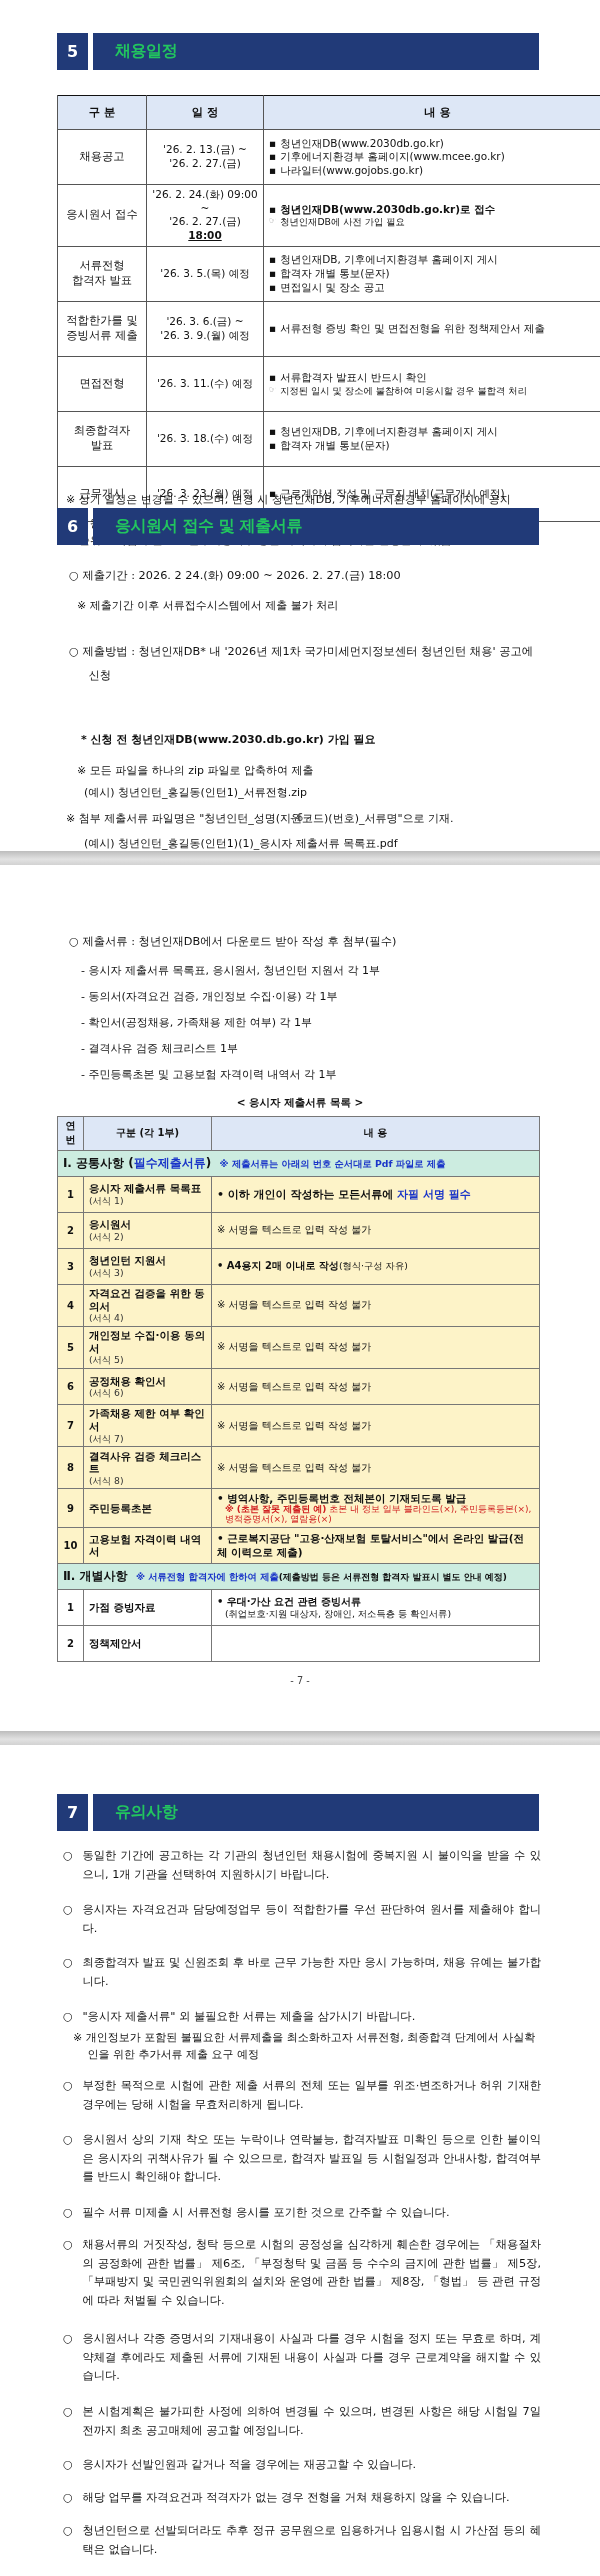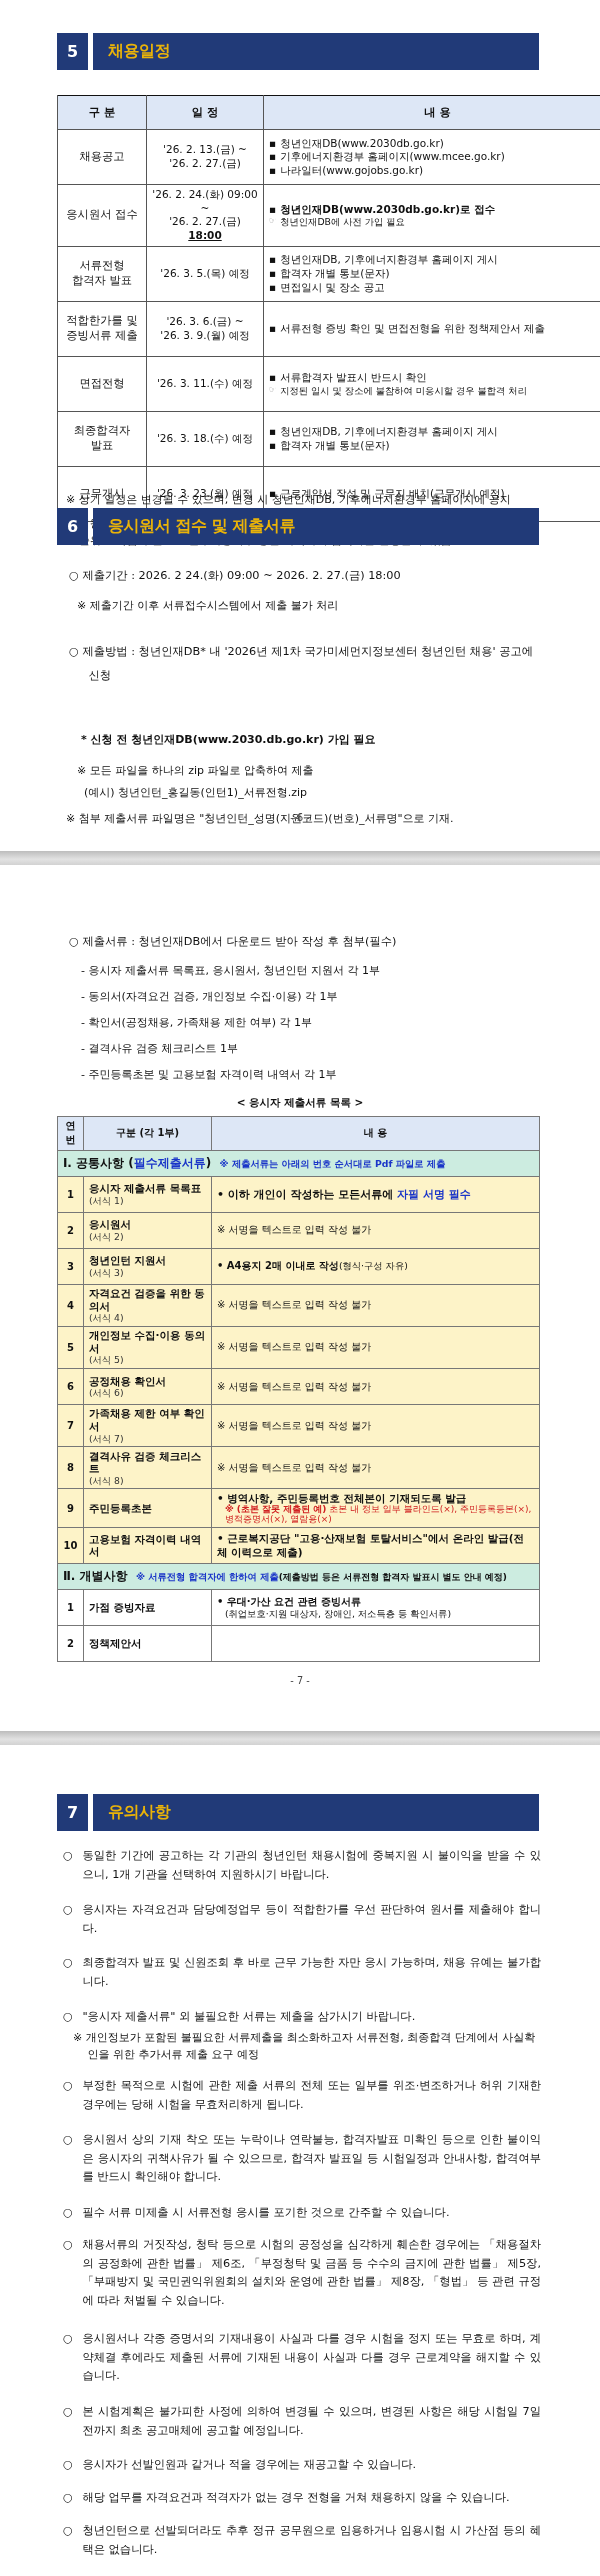--- a/index.html
+++ b/index.html
@@ -2,21 +2,21 @@
 <html style="font-size:13px"><head>
 <meta charset="utf-8">
 <style>
   * { box-sizing: border-box; margin: 0; padding: 0; }
   body { width: 600px; background: #ffffff; font-family: "DejaVu Sans", "Liberation Sans", sans-serif; color: #111; }
   .page { position: relative; background: #fff; width: 600px; }
   .p1 { height: 859px; }
   .sep { height: 14.6px; background: linear-gradient(#bdbdbd, #e2e2e2 55%, #cfcfcf); }
   .sec-head { position: absolute; left: 57px; width: 482px; height: 37px; display: flex; }
   .sec-num { width: 31px; background: #213a78; color: #fff; font-weight: bold; font-size: 16px; display: flex; align-items: center; justify-content: center; }
-  .sec-title { margin-left: 4.9px; flex: 1; background: #213a78; color: #eab308; font-weight: bold; font-size: 16px; display: flex; align-items: center; padding-left: 15px; letter-spacing: -0.4px; }
+  .sec-title { margin-left: 4.9px; flex: 1; background: #213a78; color: #22c55e; font-weight: bold; font-size: 16px; display: flex; align-items: center; padding-left: 22px; letter-spacing: -0.4px; }
   table { border-collapse: collapse; }
   .sched { position: absolute; left: 57px; top: 95px; width: 555px; border: 1.6px solid #111; font-size: 10.5px; }
   .sched th { background: #dde7f6; height: 34px; font-weight: bold; font-size: 11.3px; border: 0.8px solid #555; border-top: none; }
   .sched td { border: 0.8px solid #555; vertical-align: middle; padding: 3.2px 4.9px; line-height: 1.3; }
   .sched td.c1 { text-align: center; width: 89px; font-size: 11.3px; }
   .sched td.c2 { text-align: center; width: 117px; font-size: 10.5px; }
   .sched td.c3 { font-size: 10.5px; }
   .bl { display: block; padding-left: 11.3px; position: relative; }
   .bl::before { content: "\25AA"; position: absolute; left: 0; }
   .bl.hand::before { content: "\261E"; font-size: 8px; color: #888; }
@@ -125,20 +125,21 @@
     <div class="sec-title">응시원서 접수 및 제출서류</div>
   </div>
 
   <div class="txt" style="top:567px">○ 제출기간 : 2026. 2 24.(화) 09:00 ~ 2026. 2. 27.(금) 18:00</div>
   <div class="txt" style="top:597px; left:77px; font-size:11px">※ 제출기간 이후 서류접수시스템에서 제출 불가 처리</div>
   <div class="txt" style="top:640px; padding-left:19.4px; text-indent:-19.4px; line-height:2.1">○ 제출방법 : 청년인재DB* 내 '2026년 제1차 국가미세먼지정보센터 청년인턴 채용' 공고에 신청</div>
   <div class="txt b" style="top:731px; left:81px; font-size:11px">* 신청 전 청년인재DB(www.2030.db.go.kr) 가입 필요</div>
   <div class="txt" style="top:762px; left:77px; font-size:11px">※ 모든 파일을 하나의 zip 파일로 압축하여 제출</div>
   <div class="txt" style="top:784px; left:84px; font-size:11px">(예시) 청년인턴_홍길동(인턴1)_서류전형.zip</div>
   <div class="txt" style="top:810px; left:66px; font-size:11px">※ 첨부 제출서류 파일명은 "청년인턴_성명(지원코드)(번호)_서류명"으로 기재.</div>
+  <div class="txt" style="top:835px; left:84px; font-size:11px">(예시) 청년인턴_홍길동(인턴1)(1)_응시자 제출서류 목록표.pdf</div>
 </div>
 
 <div style="position:absolute; top:812px; left:0; width:600px; text-align:center; font-size:9.7px; color:#444">- 6 -</div>
 <div class="sep" style="position:absolute; top:851px; left:0; width:600px"></div>
 
 <div class="page" style="position:absolute; top:865px; left:0; height:810px">
   <div class="txt" style="top:68px">○ 제출서류 : 청년인재DB에서 다운로드 받아 작성 후 첨부(필수)</div>
   <div class="txt" style="top:97px; left:81px; font-size:11px">- 응시자 제출서류 목록표, 응시원서, 청년인턴 지원서 각 1부</div>
   <div class="txt" style="top:123px; left:81px; font-size:11px">- 동의서(자격요건 검증, 개인정보 수집·이용) 각 1부</div>
   <div class="txt" style="top:149px; left:81px; font-size:11px">- 확인서(공정채용, 가족채용 제한 여부) 각 1부</div>

